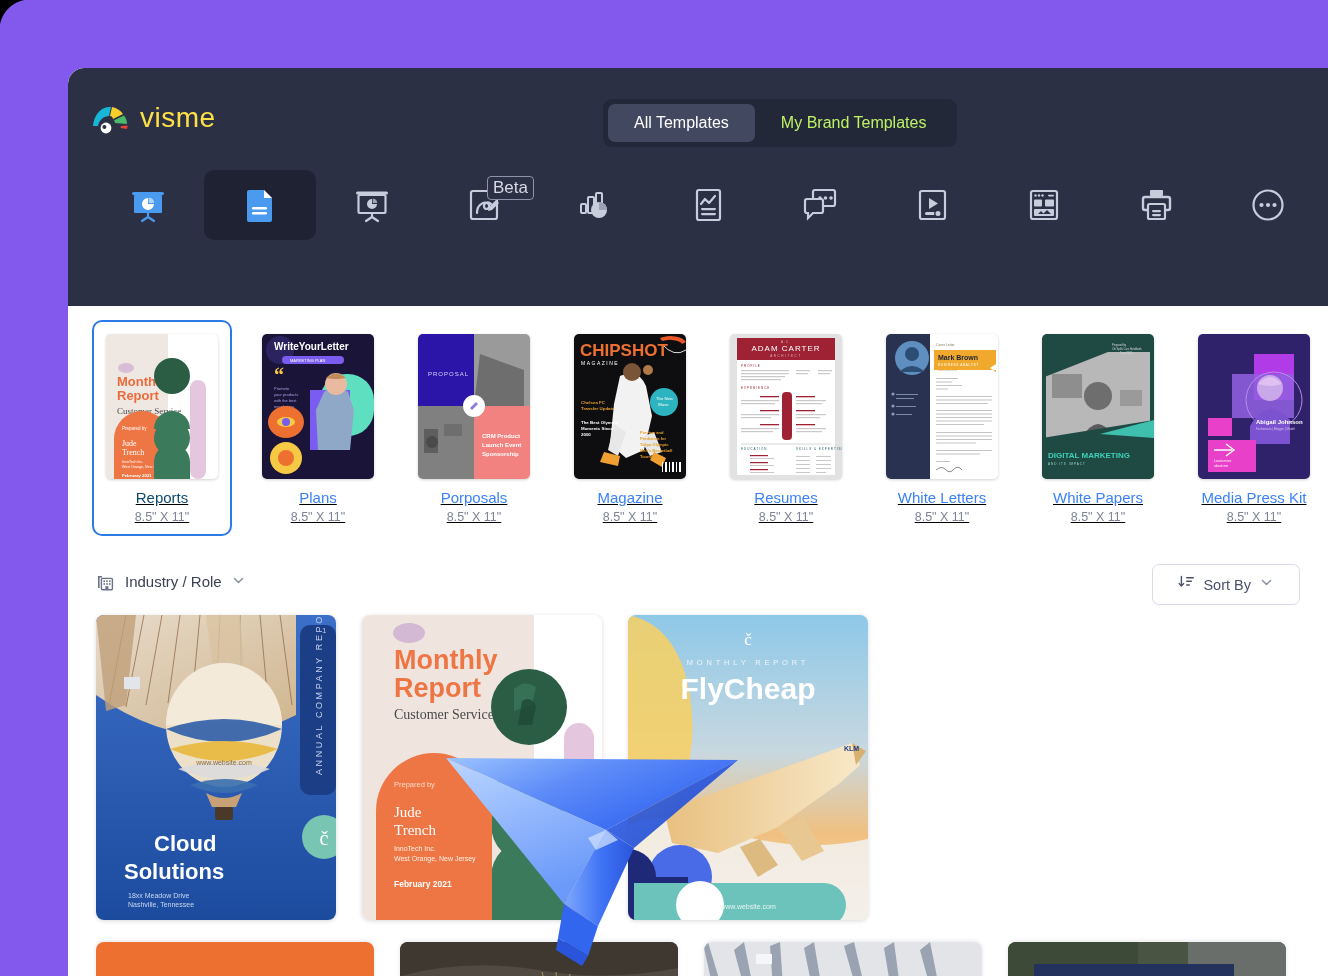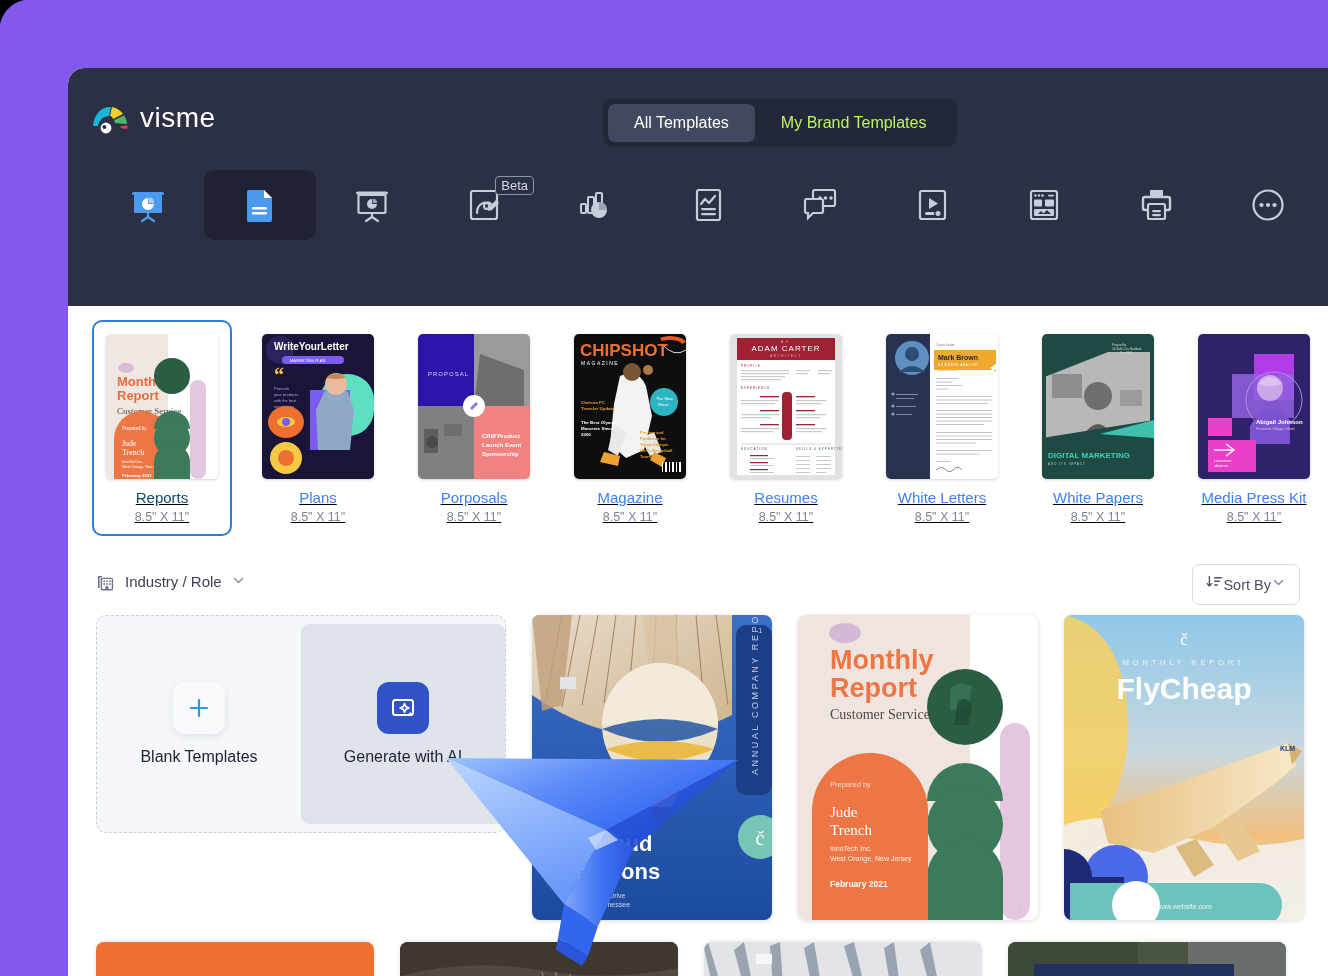--- a/index.html
+++ b/index.html
@@ -38,21 +38,21 @@
     height: 238px;
     position: relative;
     border-top-left-radius: 16px;
   }
   .logo-wrap {
     position: absolute; left: 22px; top: 34px;
     display: flex; align-items: center; gap: 10px;
   }
   .logo-mark { width: 40px; height: 32px; flex: none; }
   .logo-text {
-    color: #ffffff; font-size: 28px; letter-spacing: 0.5px;
+    color: #fde047; font-size: 28px; letter-spacing: 0.5px;
     font-weight: 400;
   }
 
   .tabs {
     position: absolute; left: 535px; top: 31px;
     background: #232839;
     border-radius: 9px;
     padding: 5px;
     display: flex; 
   }
@@ -79,21 +79,21 @@
     cursor: pointer;
     flex: none;
   }
   .icon-btn.active { background: #1E2232; }
   .icon-btn svg { display:block; }
   .beta-badge {
     position: absolute; top: 6px; right: 6px;
     border: 1px solid #8D93A8;
     border-radius: 4px;
     color: #D7DAE3;
-    font-size: 13px;
+    font-size: 17px;
     padding: 1px 5px;
     background: #2B3044;
   }
 
   
   .cat-strip {
     position: relative;
     padding: 14px 0 20px 24px;
     display: flex; gap: 16px;
     overflow: hidden;
@@ -122,24 +122,24 @@
   .cat-size { font-size: 12.5px; color: #7E8496; }
 
   
   .filter-bar {
     display: flex; align-items: center; justify-content: space-between;
     padding: 8px 28px 10px 28px;
   }
   .filter-left { display: flex; align-items: flex-start; gap: 9px; cursor: pointer; }
   .filter-label { font-size: 15px; color: #3B4152; }
   .sortby {
-    display: flex; align-items: center; 
+    display: flex; align-items: center; gap: 8px;
     border: 1px solid #D8DCE6;
     border-radius: 7px;
-    padding: 9px 13px;
+    padding: 9px 25px;
     cursor: pointer;
   }
   .sortby-label { font-size: 14.5px; color: #4A5067; }
 
   
   .grid {
     padding: 0 28px;
     display: flex; gap: 26px;
     position: relative;
   }
@@ -703,40 +703,20 @@
       <span>
         <svg width="15" height="15" viewBox="0 0 15 15">
             <path d="M3.5 5.5 L7.5 9.5 L11.5 5.5" fill="none" stroke="#8A90A3" stroke-width="1.5" stroke-linecap="round" stroke-linejoin="round"></path>
           </svg>
       </span>
     </div>
   </div>
 
   <div class="grid">
 
-    <div class="create-box">
-      <div class="create-half">
-        <span class="sq-icon plus">
-          <svg width="26" height="26" viewBox="0 0 26 26">
-              <path d="M13 5 V21 M5 13 H21" stroke="#2C9BD6" stroke-width="2.2" stroke-linecap="round"></path>
-            </svg>
-        </span>
-        <span class="create-label">Blank Templates</span>
-      </div>
-      <div class="create-half ai">
-        <span class="sq-icon ai">
-          <svg width="30" height="30" viewBox="0 0 30 30">
-            <rect x="5" y="7" width="20" height="15" rx="2.5" fill="none" stroke="#fff" stroke-width="2"></rect>
-            <path d="M16.5 10.5 l1.3 3.1 l3.1 1.3 l-3.1 1.3 l-1.3 3.1 l-1.3-3.1 l-3.1-1.3 l3.1-1.3z" fill="#3253C8" stroke="#fff" stroke-width="1.6" stroke-linejoin="round"></path>
-            <path d="M22.5 18.4 l.7 1.6 l1.6 .7 l-1.6 .7 l-.7 1.6 l-.7-1.6 l-1.6-.7 l1.6-.7z" fill="#fff"></path>
-          </svg>
-        </span>
-        <span class="create-label">Generate with AI</span>
-      </div>
-    </div>
 
     <div class="tpl-card">
       <svg viewBox="0 0 240 305" width="240" height="305">
         <defs>
           <linearGradient id="skyg" x1="0" y1="0" x2="0" y2="1">
             <stop offset="0%" stop-color="#3C6FC8"></stop>
               <stop offset="100%" stop-color="#1C4B9E"></stop>
           </linearGradient>
           <linearGradient id="balg" x1="0" y1="0" x2="1" y2="1">
             <stop offset="0%" stop-color="#F0E2CC"></stop>

